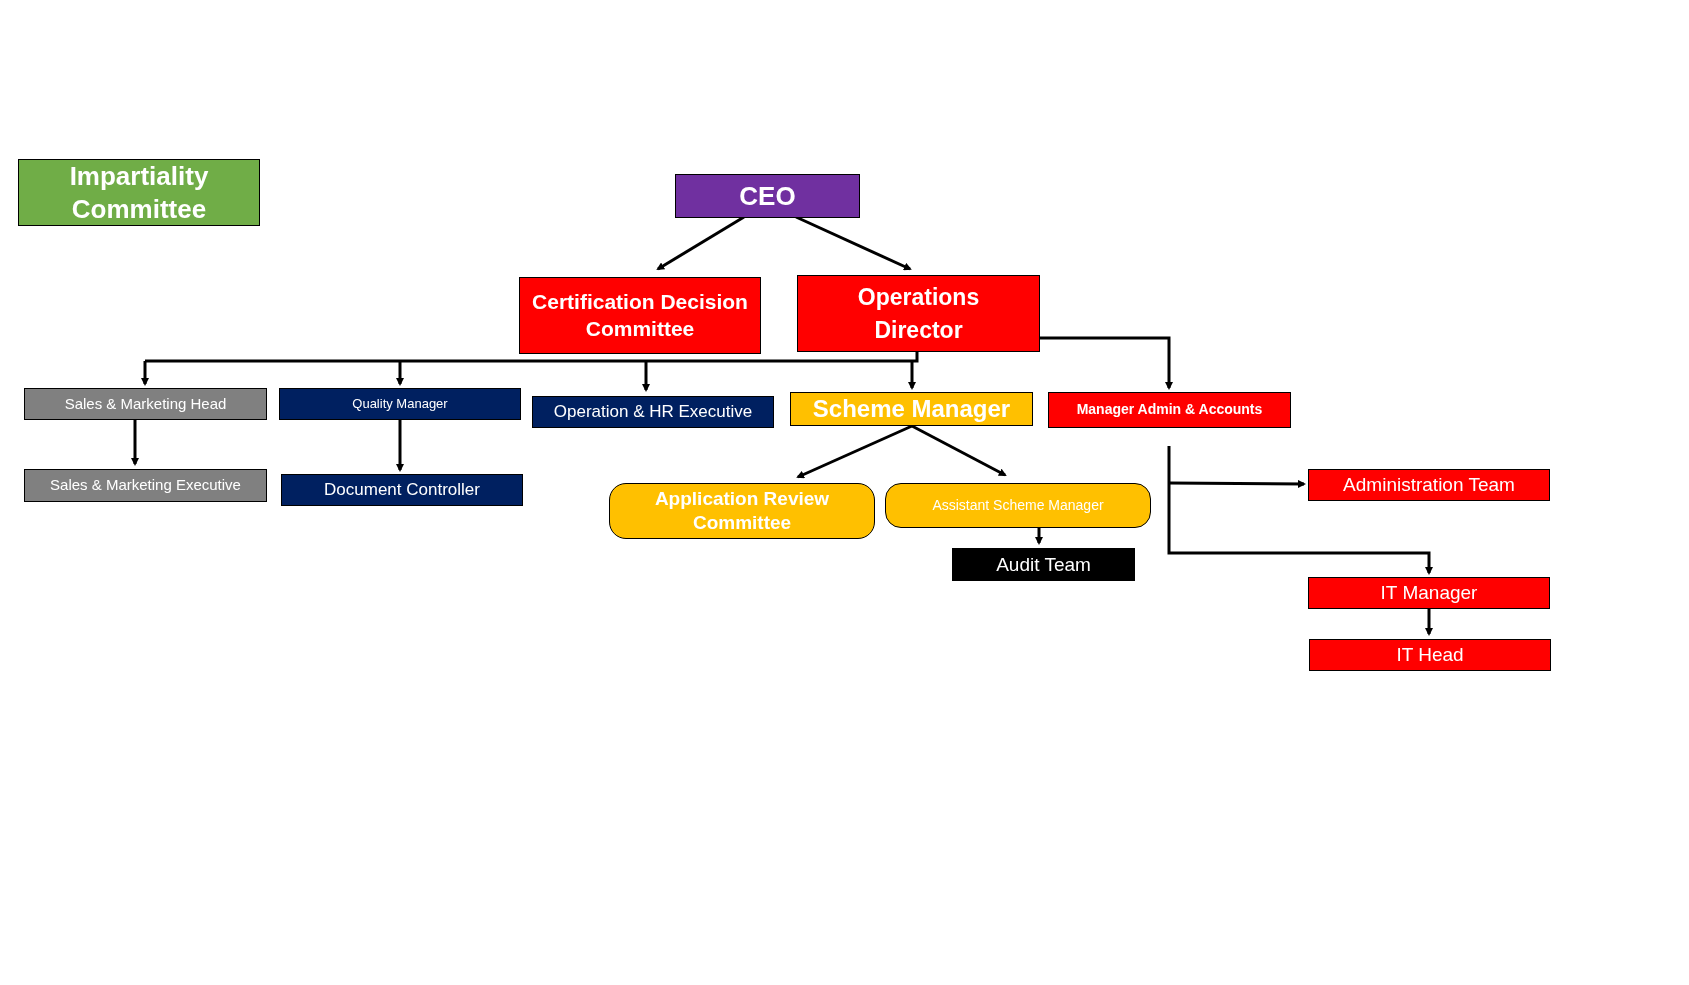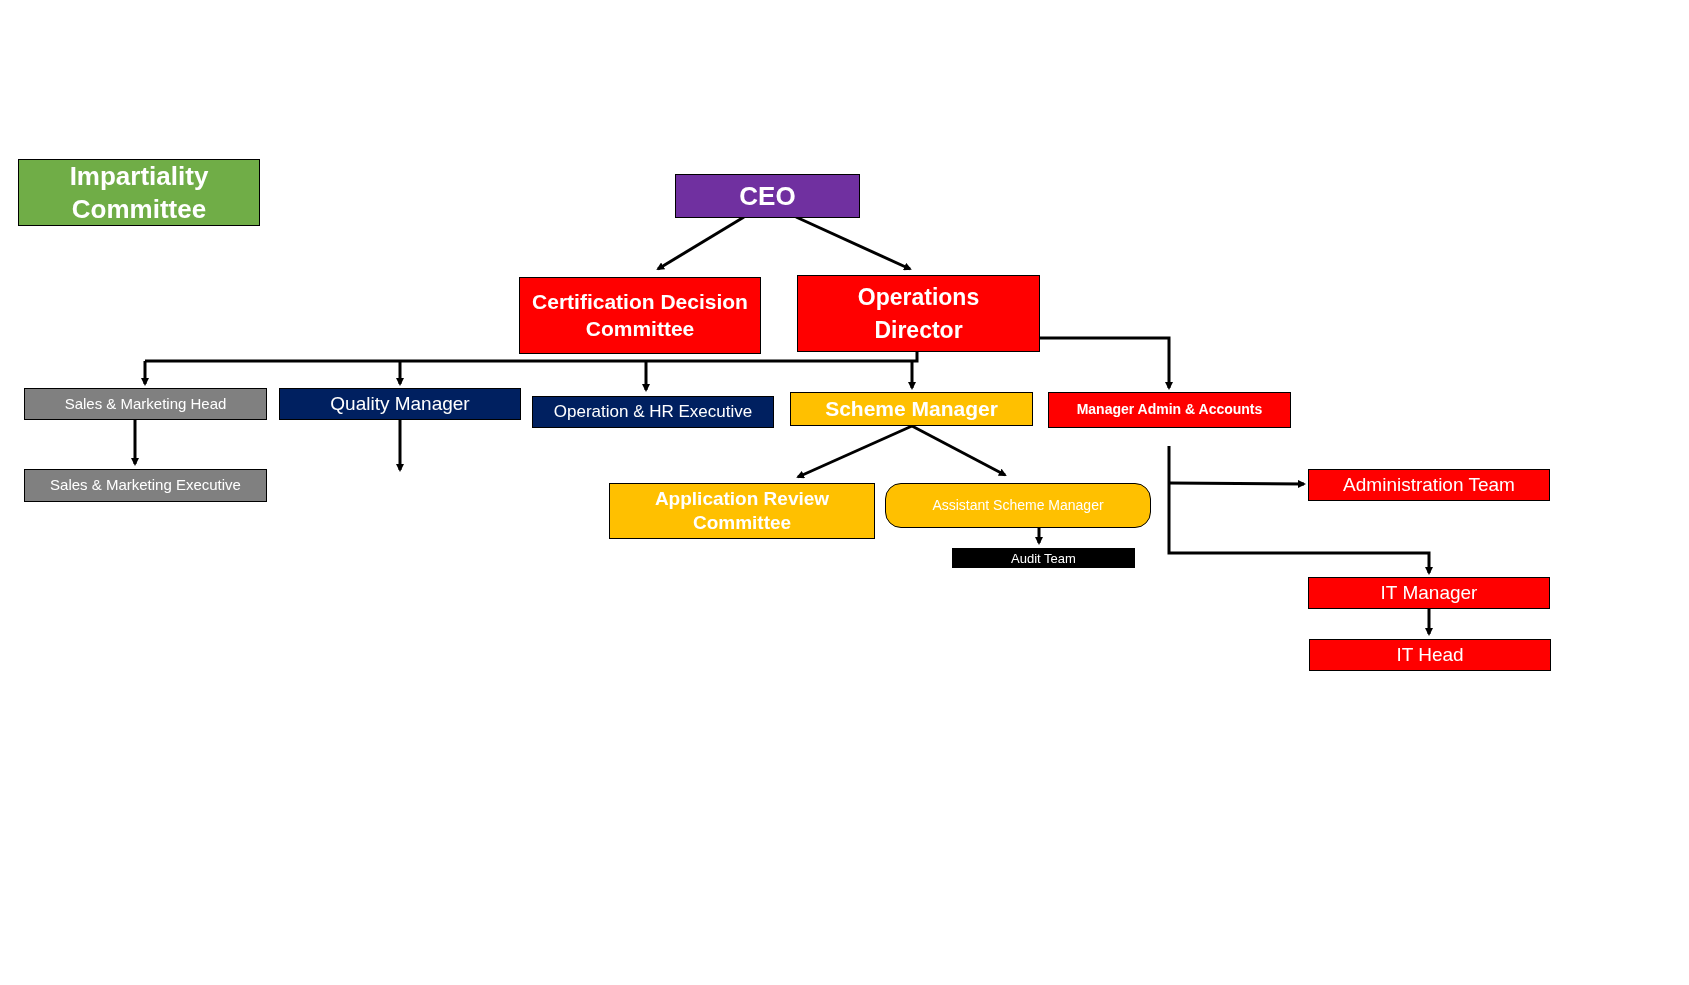--- a/index.html
+++ b/index.html
@@ -76,42 +76,45 @@
   </div>
 
   <div class="node gray" style="left:24px;top:388px;width:243px;height:32px;font-size:15px;">
     <span>Sales &amp; Marketing Head</span>
   </div>
 
   <div class="node gray" style="left:24px;top:469px;width:243px;height:33px;font-size:15px;">
     <span>Sales &amp; Marketing Executive</span>
   </div>
 
-  <div class="node navy" style="left:279px;top:388px;width:242px;height:32px;font-size:19px;">
+  <div class="node navy" style="left:279px;top:388px;width:242px;height:32px;font-size:13px;">
     <span>Quality Manager</span>
   </div>
 
+  <div class="node navy" style="left:281px;top:474px;width:242px;height:32px;font-size:17px;">
+    <span>Document Controller</span>
+  </div>
 
   <div class="node navy" style="left:532px;top:396px;width:242px;height:32px;font-size:17px;">
     <span>Operation &amp; HR Executive</span>
   </div>
 
-  <div class="node amber bold" style="left:790px;top:392px;width:243px;height:34px;font-size:21px;">
+  <div class="node amber bold" style="left:790px;top:392px;width:243px;height:34px;font-size:24px;">
     <span>Scheme Manager</span>
   </div>
 
-  <div class="node amber bold" style="left:609px;top:483px;width:266px;height:56px;font-size:19px;">
+  <div class="node amber bold" style="left:609px;top:483px;width:266px;height:56px;font-size:19px;border-radius:17px;">
     <span style="width:200px;">Application Review Committee</span>
   </div>
 
   <div class="node amber" style="left:885px;top:483px;width:266px;height:45px;font-size:14px;border-radius:16px;">
     <span>Assistant Scheme Manager</span>
   </div>
 
-  <div class="node black" style="left:952px;top:548px;width:183px;height:20px;font-size:13px;align-items:flex-end;">
+  <div class="node black" style="left:952px;top:548px;width:183px;height:33px;font-size:19px;">
     <span>Audit Team</span>
   </div>
 
   <div class="node red bold" style="left:1048px;top:392px;width:243px;height:36px;font-size:14px;">
     <span>Manager Admin &amp; Accounts</span>
   </div>
 
   <div class="node red" style="left:1308px;top:469px;width:242px;height:32px;font-size:19px;">
     <span>Administration Team</span>
   </div>

